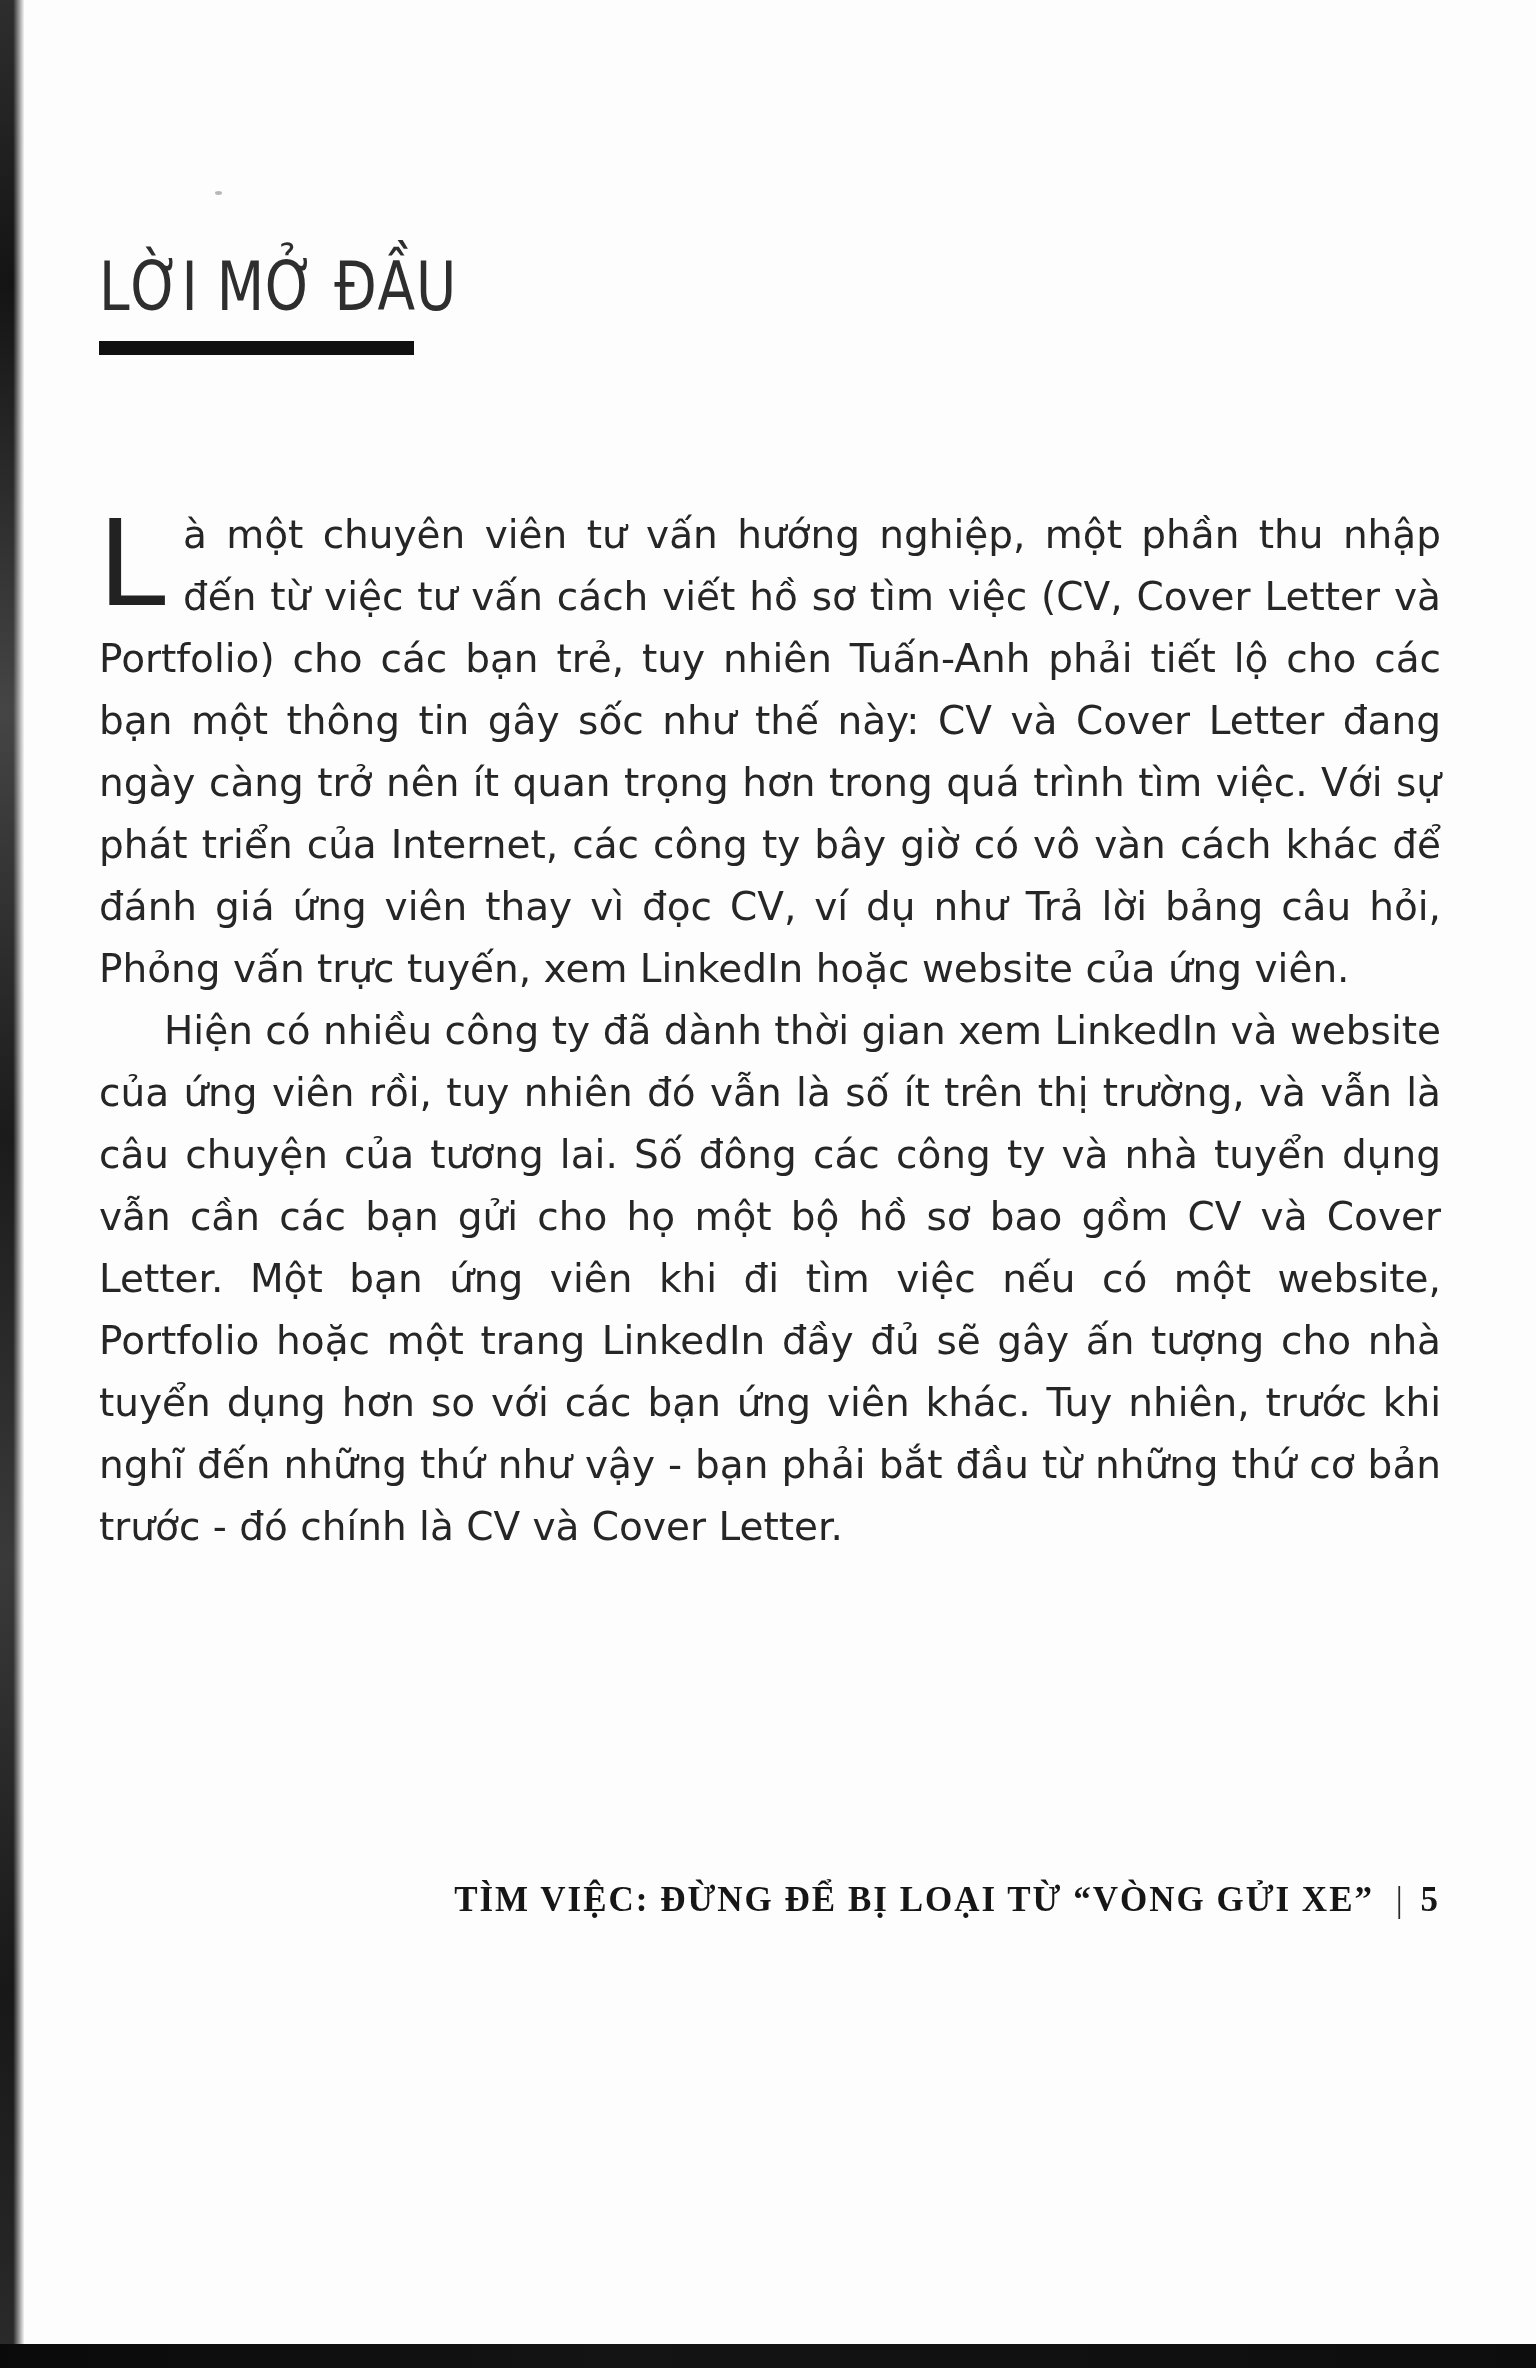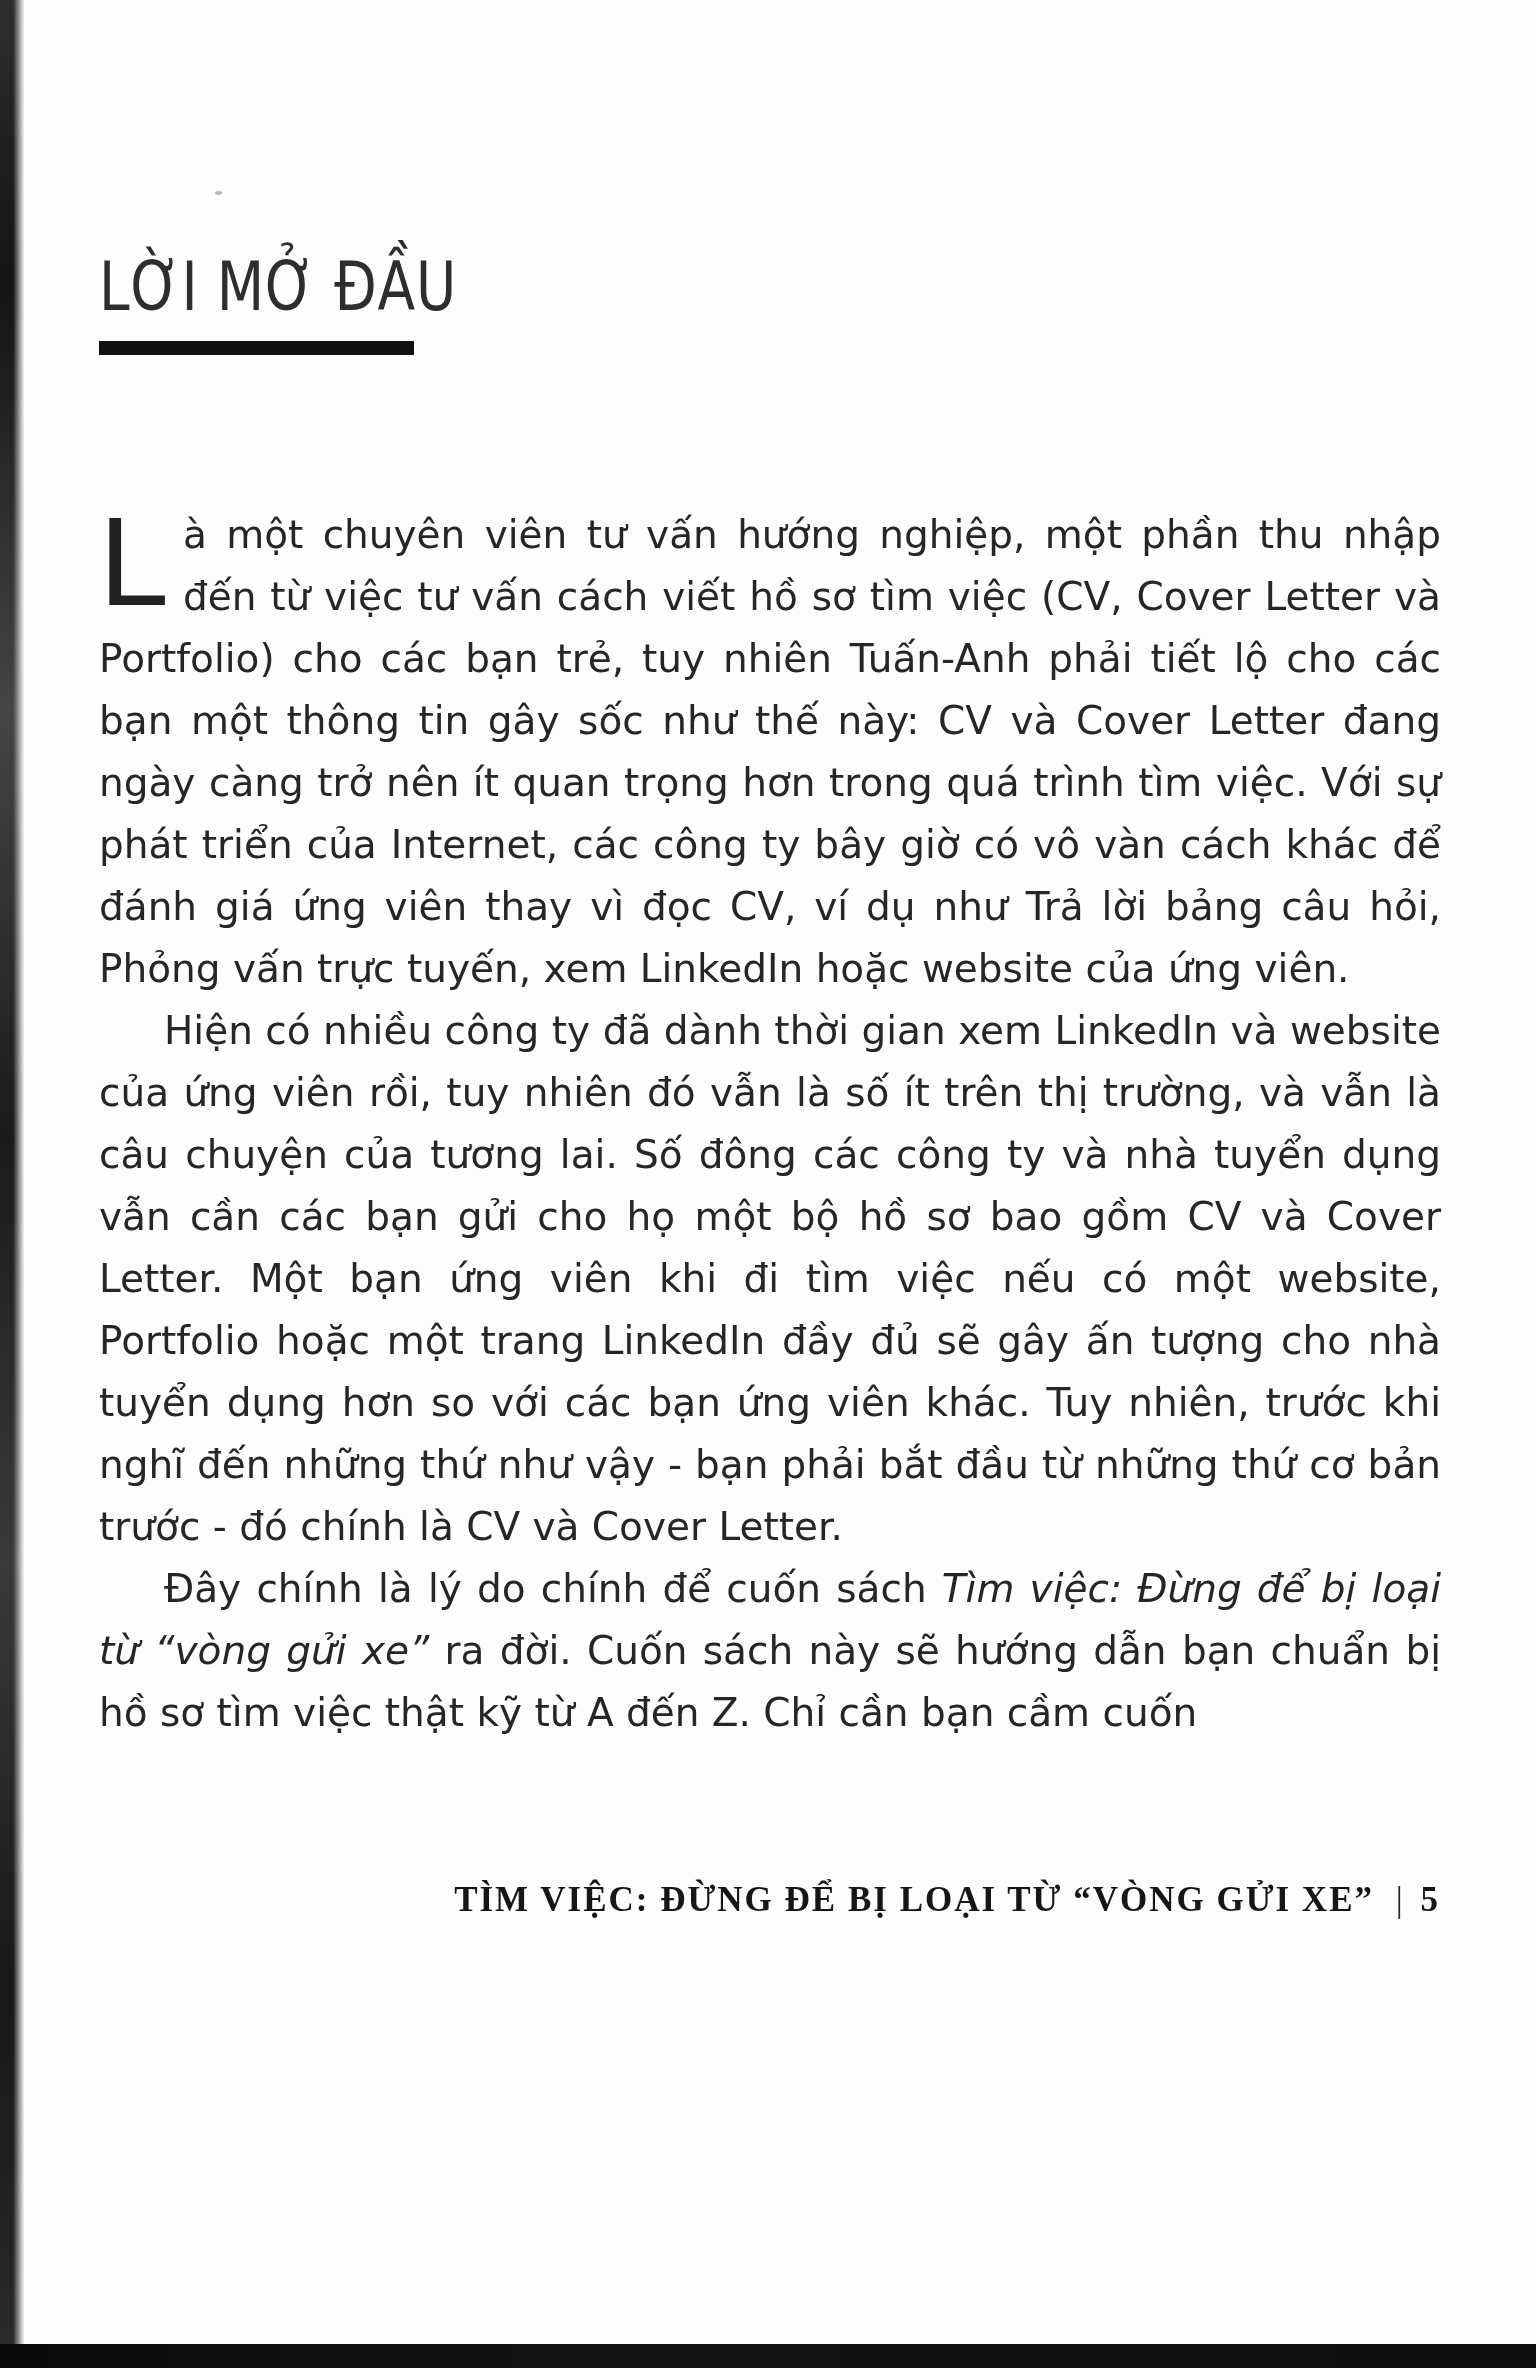--- a/index.html
+++ b/index.html
@@ -105,21 +105,20 @@
 
   <div class="scan-edge-left"></div>
   <div class="scan-speck"></div>
 
   <h1 class="heading">LỜI MỞ ĐẦU</h1>
   <div class="heading-rule"></div>
 
   <div class="body-text">
     <p class="para"><span class="dropcap">L</span><span>à một chuyên viên tư vấn hướng nghiệp, một phần thu nhập đến từ việc tư vấn cách viết hồ sơ tìm việc (CV, Cover Letter và Portfolio) cho các bạn trẻ, tuy nhiên Tuấn-Anh phải tiết lộ cho các bạn một thông tin gây sốc như thế này: CV và Cover Letter đang ngày càng trở nên ít quan trọng hơn trong quá trình tìm việc. Với sự phát triển của Internet, các công ty bây giờ có vô vàn cách khác để đánh giá ứng viên thay vì đọc CV, ví dụ như Trả lời bảng câu hỏi, Phỏng vấn trực tuyến, xem LinkedIn hoặc website của ứng viên.</span></p>
     <p class="para indent"><span>Hiện có nhiều công ty đã dành thời gian xem LinkedIn và website của ứng viên rồi, tuy nhiên đó vẫn là số ít trên thị trường, và vẫn là câu chuyện của tương lai. Số đông các công ty và nhà tuyển dụng vẫn cần các bạn gửi cho họ một bộ hồ sơ bao gồm CV và Cover Letter. Một bạn ứng viên khi đi tìm việc nếu có một website, Portfolio hoặc một trang LinkedIn đầy đủ sẽ gây ấn tượng cho nhà tuyển dụng hơn so với các bạn ứng viên khác. Tuy nhiên, trước khi nghĩ đến những thứ như vậy - bạn phải bắt đầu từ những thứ cơ bản trước - đó chính là CV và Cover Letter.</span></p>
-    <p class="para indent"><span>Đây chính là lý do chính để cuốn sách </span><span class="em">Tìm việc: Đừng để bị loại từ “vòng gửi xe”</span><span> ra đời. Cuốn sách này sẽ hướng dẫn bạn chuẩn bị hồ sơ tìm việc thật kỹ từ A đến Z. Chỉ cần bạn cầm cuốn</span></p>
   </div>
 
   <div class="page-footer">
     <span>TÌM VIỆC: ĐỪNG ĐỂ BỊ LOẠI TỪ “VÒNG GỬI XE”</span><span class="footer-sep">|</span><span>5</span>
   </div>
 
   <div class="scan-edge-bottom"></div>
 
 </div>
 

